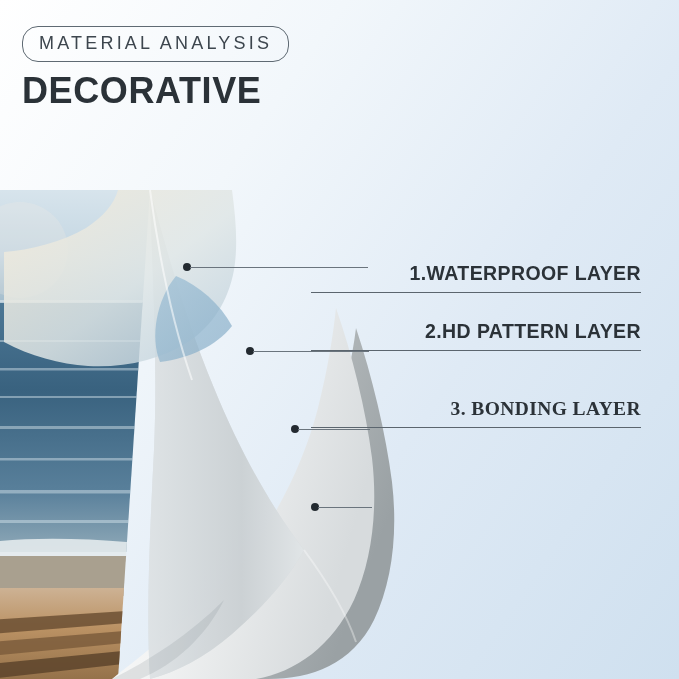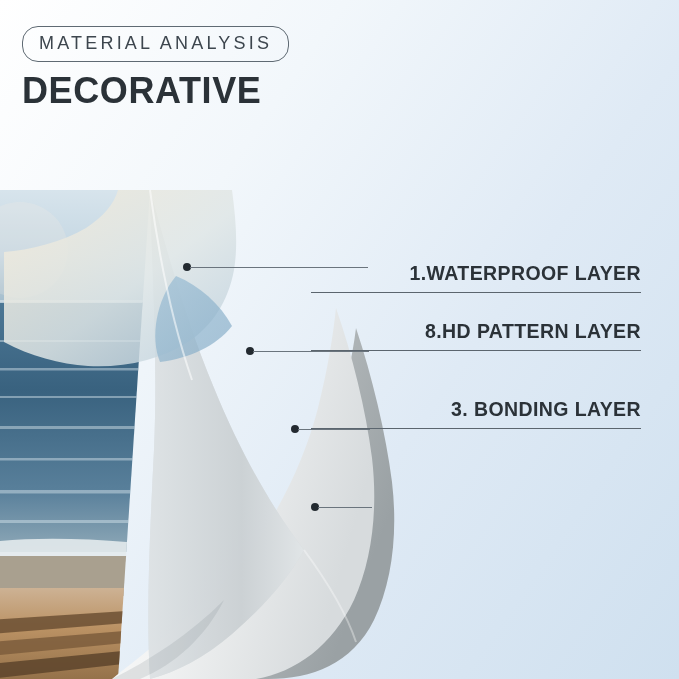--- a/index.html
+++ b/index.html
@@ -80,21 +80,21 @@
     padding-bottom: 7px;
     white-space: nowrap;
   }
   .callout .rule {
     height: 1.4px;
     background: #5b656e;
     width: 100%;
   }
   #callout-0 { top: 238px; margin-top: 24px; }
   #callout-1 { top: 320px; }
-  #callout-2 { top: 398px; }
+  #callout-2 { top: 398px; font-family: Liberation Serif, serif; }
   #callout-3 { top: 475px; }
 
   
   .leader {
     position: absolute;
     height: 1.1px;
     background: #6a747d;
     transform-origin: left center;
   }
   .dot {
@@ -255,21 +255,21 @@
   <div class="leader" style="left:298px; top:429px; width:72px;"></div>
 
   <div class="dot" style="left:311px; top:503px;"></div>
   <div class="leader" style="left:318px; top:507px; width:54px;"></div>
 
   <div class="callout" id="callout-0">
     <div class="label">1.WATERPROOF LAYER</div>
     <div class="rule"></div>
   </div>
   <div class="callout" id="callout-1">
-    <div class="label">8.HD PATTERN LAYER</div>
+    <div class="label">2.HD PATTERN LAYER</div>
     <div class="rule"></div>
   </div>
   <div class="callout" id="callout-2">
     <div class="label">3. BONDING LAYER</div>
     <div class="rule"></div>
   </div>
 
 </div>
 
 </body></html>

